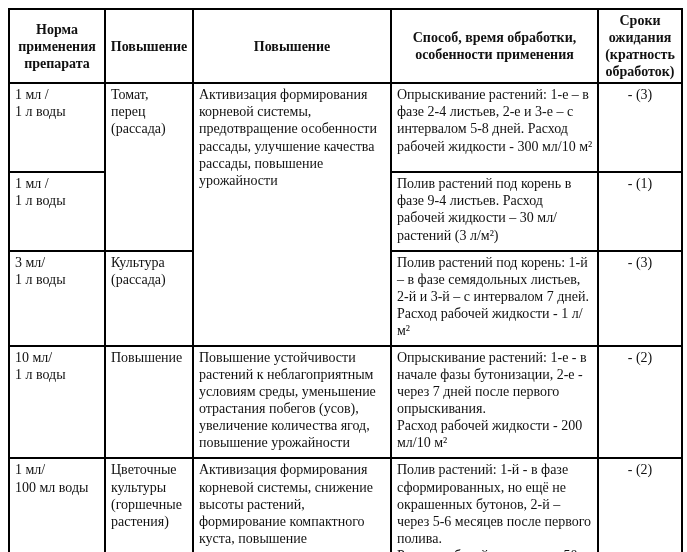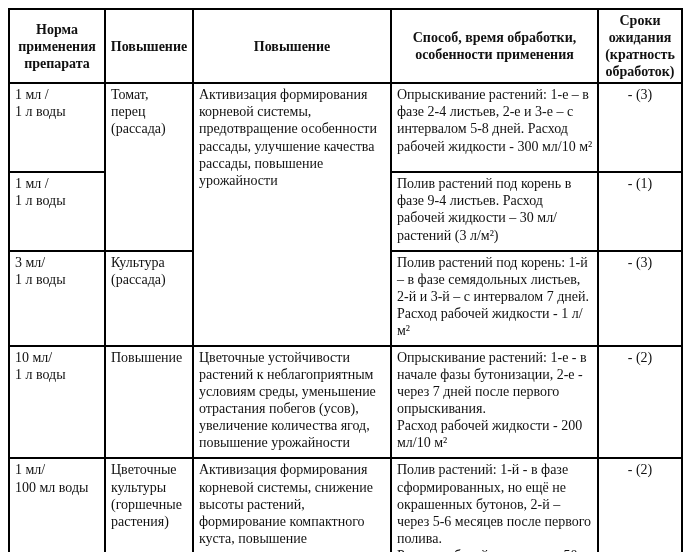--- a/index.html
+++ b/index.html
@@ -100,21 +100,21 @@
 1 л воды</td>
         <td class="culture">Культура
 (рассада)</td>
         <td class="method">Полив растений под корень: 1-й – в фазе семядольных листьев, 2-й и 3-й – с интервалом 7 дней. Расход рабочей жидкости - 1 л/м²</td>
         <td class="waiting">- (3)</td>
       </tr>
       <tr class="r4">
         <td class="rate">10 мл/
 1 л воды</td>
         <td class="culture">Повышение</td>
-        <td class="purpose">Цветочные устойчивости растений к неблагоприятным условиям среды, уменьшение отрастания побегов (усов), увеличение количества ягод, повышение урожайности</td>
+        <td class="purpose">Повышение устойчивости растений к неблагоприятным условиям среды, уменьшение отрастания побегов (усов), увеличение количества ягод, повышение урожайности</td>
         <td class="method">Опрыскивание растений: 1-е - в начале фазы бутонизации, 2-е - через 7 дней после первого опрыскивания.
 Расход рабочей жидкости - 200 мл/10 м²</td>
         <td class="waiting">- (2)</td>
       </tr>
       <tr class="r5">
         <td class="rate">1 мл/
 100 мл воды</td>
         <td class="culture">Цветочные культуры (горшечные растения)</td>
         <td class="purpose">Активизация формирования корневой системы, снижение высоты растений, формирование компактного куста, повышение декоративных качеств, продление периода цветения</td>
         <td class="method">Полив растений: 1-й - в фазе сформированных, но ещё не окрашенных бутонов, 2-й – через 5-6 месяцев после первого полива.

